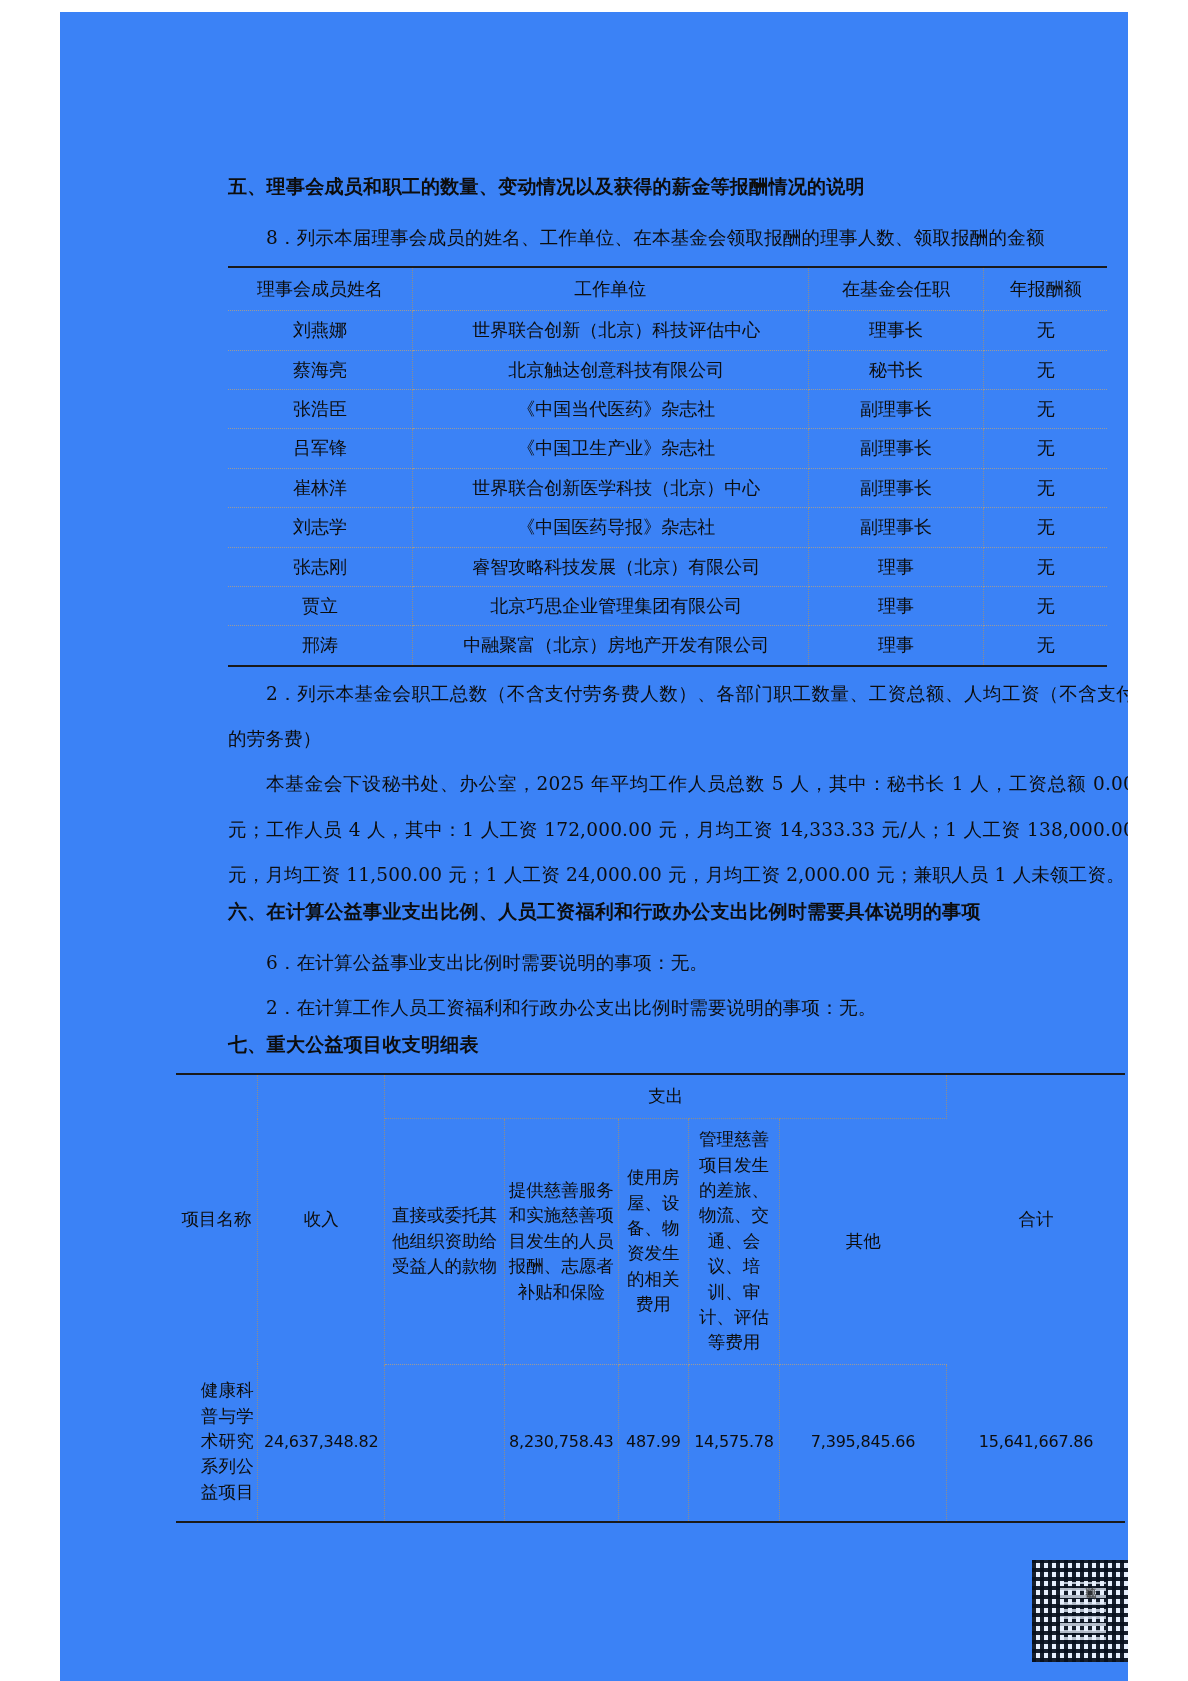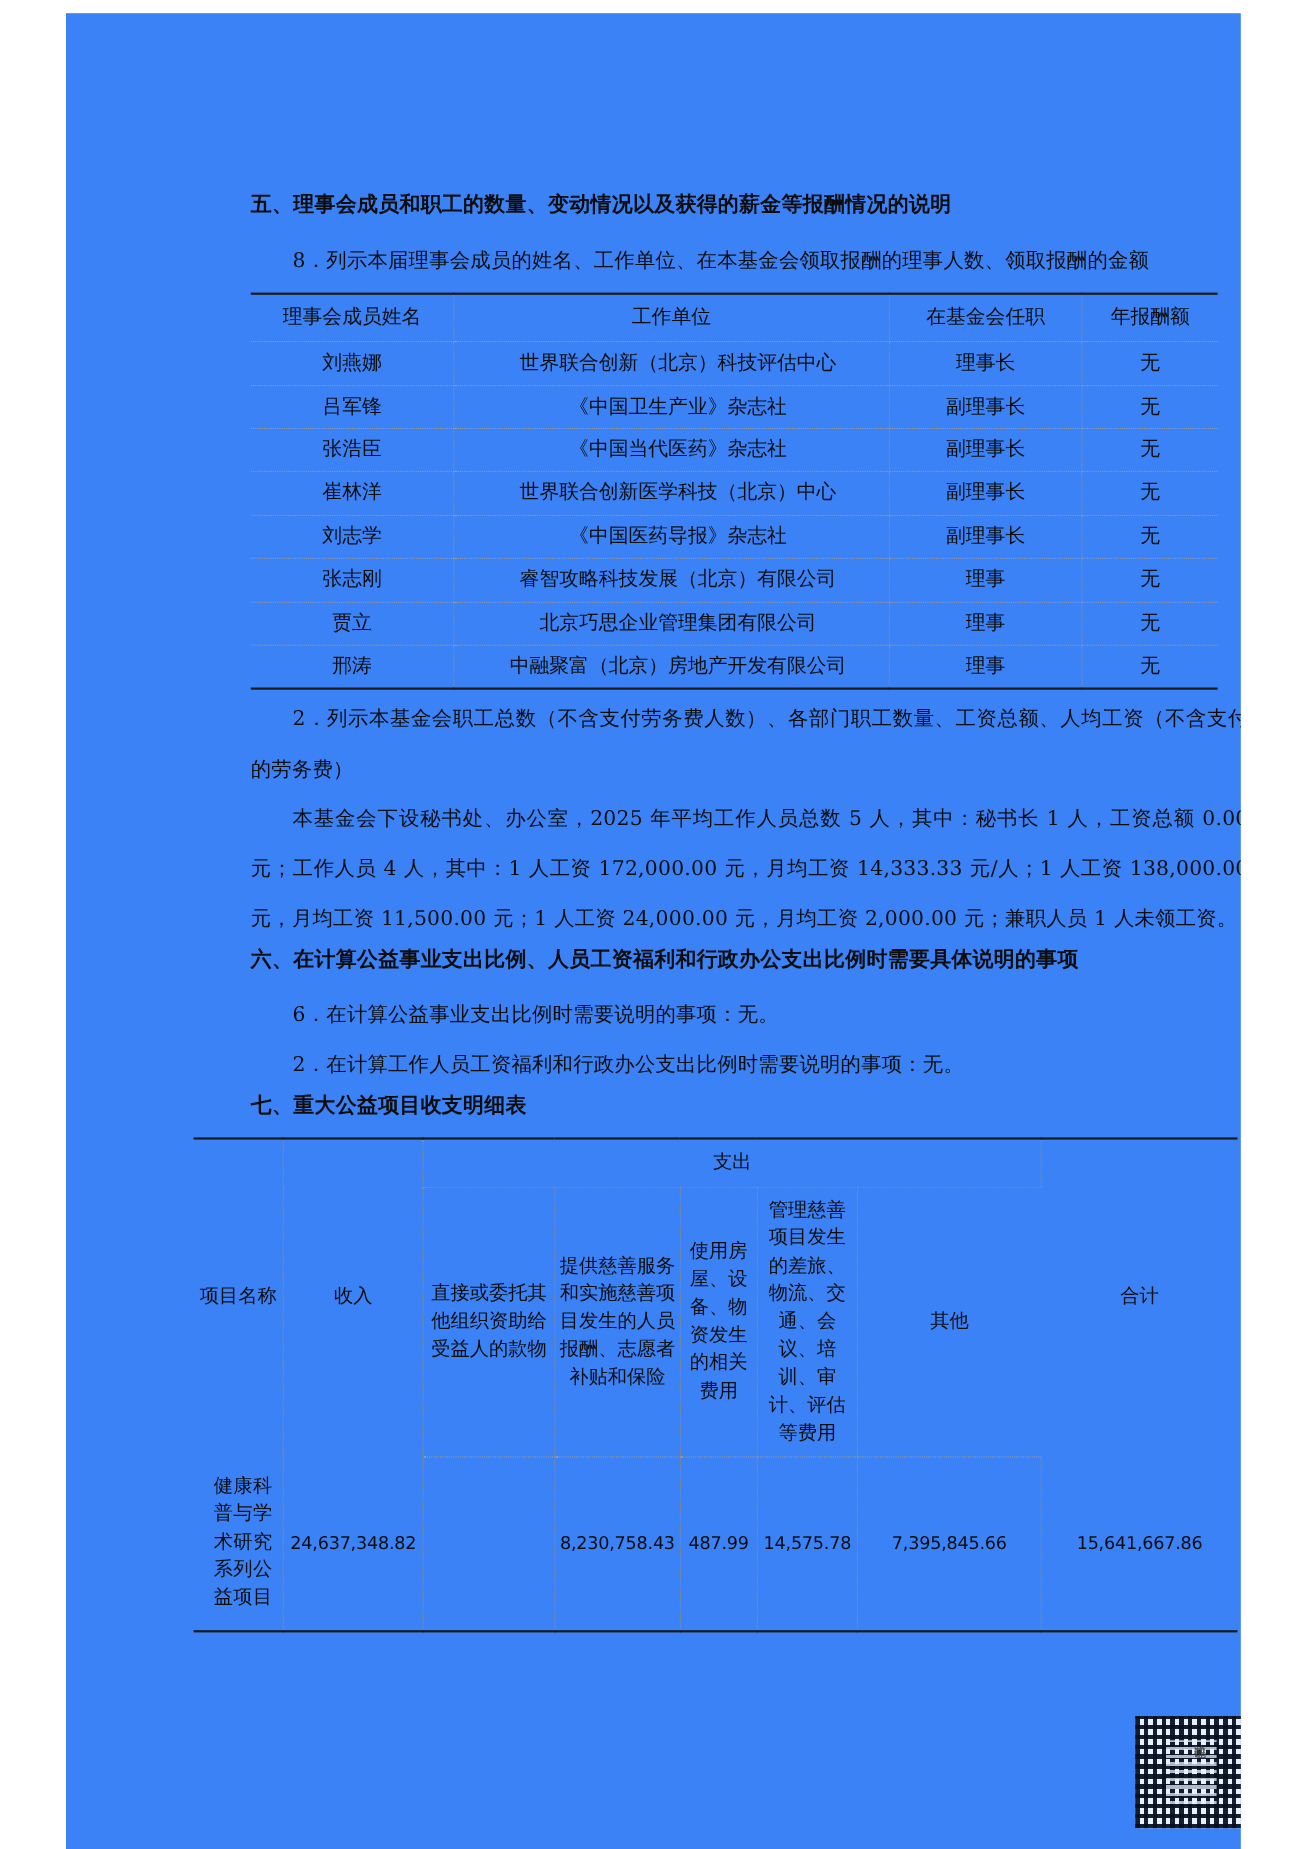--- a/index.html
+++ b/index.html
@@ -118,21 +118,21 @@
   .t2 td.data {
     padding-top: 14px;
     padding-bottom: 16px;
     font-family: "DejaVu Sans", "Liberation Sans", sans-serif;
     font-size: 16px;
     letter-spacing: -0.2px;
   }
   .t2 td.data.proj {
     font-family: "DejaVu Serif", "Liberation Serif", serif;
     font-size: 17.5px;
-    text-align: center;
+    text-align: right;
     padding-left: 12px;
     line-height: 1.45;
     letter-spacing: 0.3px;
   }
   .t2 col.p-name { width: 8.6%; }
   .t2 col.p-inc  { width: 13.4%; }
   .t2 col.p-e1   { width: 12.6%; }
   .t2 col.p-e2   { width: 12.0%; }
   .t2 col.p-e3   { width: 7.4%; }
   .t2 col.p-e4   { width: 9.6%; }
@@ -209,28 +209,34 @@
           </tr>
         </thead>
         <tbody>
           <tr>
             <td>刘燕娜</td>
             <td class="cell-org">世界联合创新（北京）科技评估中心</td>
             <td>理事长</td>
             <td>无</td>
           </tr>
           <tr>
+            <td>蔡海亮</td>
+            <td class="cell-org">北京触达创意科技有限公司</td>
+            <td>秘书长</td>
+            <td>无</td>
+          </tr>
+          <tr>
+            <td>张浩臣</td>
+            <td class="cell-org">《中国当代医药》杂志社</td>
+            <td>副理事长</td>
+            <td>无</td>
+          </tr>
+          <tr>
             <td>吕军锋</td>
             <td class="cell-org">《中国卫生产业》杂志社</td>
-            <td>副理事长</td>
-            <td>无</td>
-          </tr>
-          <tr>
-            <td>张浩臣</td>
-            <td class="cell-org">《中国当代医药》杂志社</td>
             <td>副理事长</td>
             <td>无</td>
           </tr>
           <tr>
             <td>崔林洋</td>
             <td class="cell-org">世界联合创新医学科技（北京）中心</td>
             <td>副理事长</td>
             <td>无</td>
           </tr>
           <tr>

